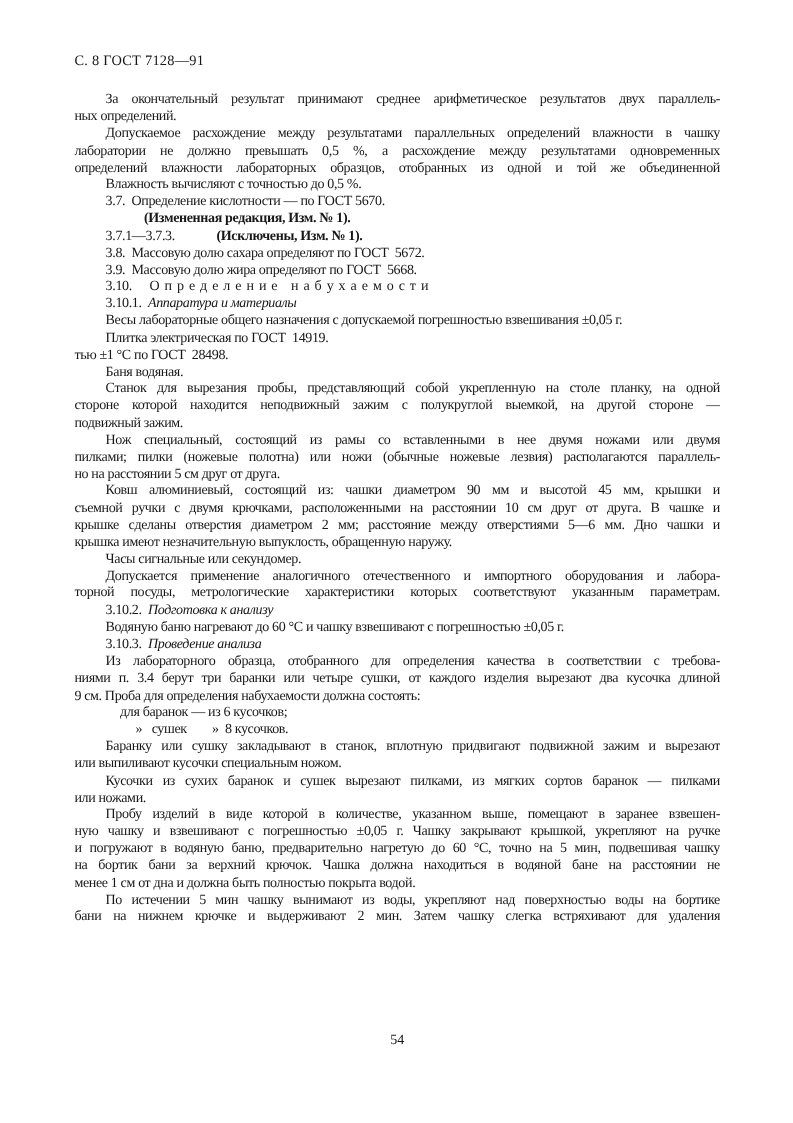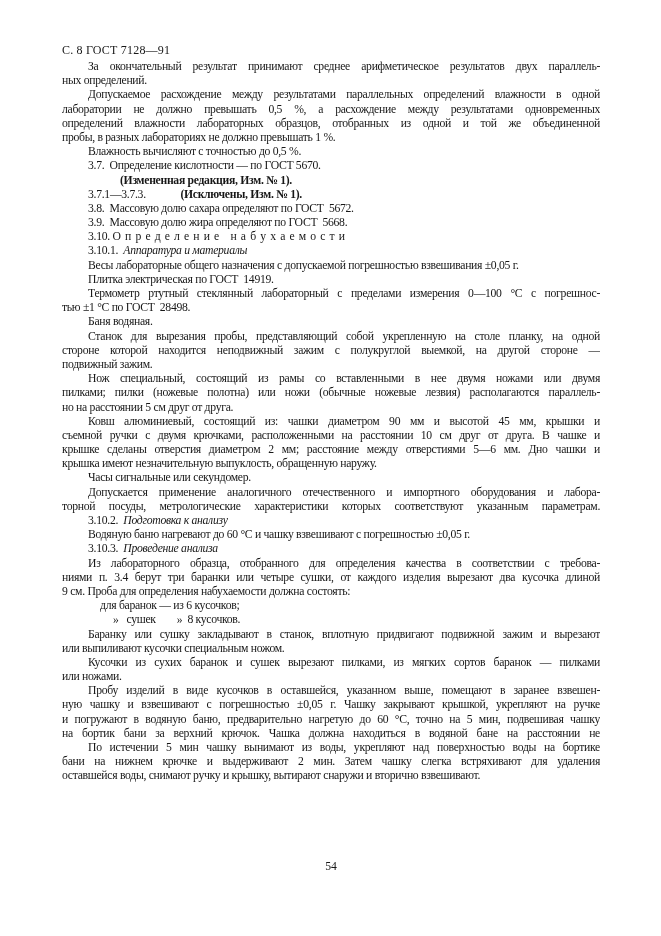--- a/index.html
+++ b/index.html
@@ -18,21 +18,21 @@
     left: 62px;
     top: 43px;
     font-size: 12px;
     font-weight: normal;
     letter-spacing: 0.2px;
     white-space: pre;
   }
   .content {
     position: absolute;
     left: 62px;
-    top: 60px;
+    top: 76px;
     width: 538px;
   }
   .line {
     height: 14.2px;
     line-height: 14.2px;
     font-size: 11.7px;
     letter-spacing: -0.3px;
     overflow: hidden;
     white-space: pre;
     text-align: left;
@@ -41,54 +41,52 @@
     white-space: normal;
     text-align: justify;
     text-align-last: justify;
     word-spacing: -0.8px;
   }
   .ind1 { padding-left: 26px; }
   .ind2 { padding-left: 38px; }
   .ind3 { padding-left: 51px; }
   .b  { font-weight: bold; padding-left: 32px; }
   .i  { font-style: italic; }
-  .sp { letter-spacing: 0.6px; }
+  .sp { letter-spacing: 0.6px; margin-left: 12px; }
   .page-number {
     position: absolute;
     left: 62px;
     top: 860px;
     width: 538px;
     text-align: center;
     font-size: 11.7px;
   }
 </style>
 </head>
 <body>
 
 <div class="page">
   <div class="running-header">С. 8 ГОСТ 7128—91</div>
 
   <div class="content">
       <div class="line just ind1"><span>За окончательный результат принимают среднее арифметическое результатов двух параллель-</span></div>
       <div class="line"><span>ных определений.</span></div>
-      <div class="line just ind1"><span>Допускаемое расхождение между результатами параллельных определений влажности в одной</span></div>
+      <div class="line just ind1"><span>Допускаемое расхождение между результатами параллельных определений влажности в чашку</span></div>
       <div class="line just"><span>лаборатории не должно превышать 0,5 %, а расхождение между результатами одновременных</span></div>
       <div class="line just"><span>определений влажности лабораторных образцов, отобранных из одной и той же объединенной</span></div>
-      <div class="line"><span>пробы, в разных лабораториях не должно превышать 1 %.</span></div>
       <div class="line ind1"><span>Влажность вычисляют с точностью до 0,5 %.</span></div>
       <div class="line ind1"><span>3.7.  Определение кислотности — по ГОСТ 5670.</span></div>
       <div class="line ind1"><span class="b">(Измененная редакция, Изм. № 1).</span></div>
       <div class="line ind1"><span>3.7.1—3.7.3. </span><span class="b">(Исключены, Изм. № 1).</span></div>
       <div class="line ind1"><span>3.8.  Массовую долю сахара определяют по ГОСТ  5672.</span></div>
       <div class="line ind1"><span>3.9.  Массовую долю жира определяют по ГОСТ  5668.</span></div>
       <div class="line ind1"><span>3.10. </span><span class="sp">О п р е д е л е н и е   н а б у х а е м о с т и</span></div>
       <div class="line ind1"><span>3.10.1.  </span><span class="i">Аппаратура и материалы</span></div>
       <div class="line ind1"><span>Весы лабораторные общего назначения с допускаемой погрешностью взвешивания ±0,05 г.</span></div>
       <div class="line ind1"><span>Плитка электрическая по ГОСТ  14919.</span></div>
-      <div class="line just ind1"><span>Термометр ртутный стеклянный лабораторный с пределами измерения 0—100 °С с погрешнос-</span></div>
       <div class="line"><span>тью ±1 °С по ГОСТ  28498.</span></div>
       <div class="line ind1"><span>Баня водяная.</span></div>
       <div class="line just ind1"><span>Станок для вырезания пробы, представляющий собой укрепленную на столе планку, на одной</span></div>
       <div class="line just"><span>стороне которой находится неподвижный зажим с полукруглой выемкой, на другой стороне —</span></div>
       <div class="line"><span>подвижный зажим.</span></div>
       <div class="line just ind1"><span>Нож специальный, состоящий из рамы со вставленными в нее двумя ножами или двумя</span></div>
       <div class="line just"><span>пилками; пилки (ножевые полотна) или ножи (обычные ножевые лезвия) располагаются параллель-</span></div>
       <div class="line"><span>но на расстоянии 5 см друг от друга.</span></div>
       <div class="line just ind1"><span>Ковш алюминиевый, состоящий из: чашки диаметром 90 мм и высотой 45 мм, крышки и</span></div>
       <div class="line just"><span>съемной ручки с двумя крючками, расположенными на расстоянии 10 см друг от друга. В чашке и</span></div>
@@ -102,23 +100,23 @@
       <div class="line ind1"><span>3.10.3.  </span><span class="i">Проведение анализа</span></div>
       <div class="line just ind1"><span>Из лабораторного образца, отобранного для определения качества в соответствии с требова-</span></div>
       <div class="line just"><span>ниями п. 3.4 берут три баранки или четыре сушки, от каждого изделия вырезают два кусочка длиной</span></div>
       <div class="line"><span>9 см. Проба для определения набухаемости должна состоять:</span></div>
       <div class="line ind2"><span>для баранок — из 6 кусочков;</span></div>
       <div class="line ind3"><span>»   сушек        »  8 кусочков.</span></div>
       <div class="line just ind1"><span>Баранку или сушку закладывают в станок, вплотную придвигают подвижной зажим и вырезают</span></div>
       <div class="line"><span>или выпиливают кусочки специальным ножом.</span></div>
       <div class="line just ind1"><span>Кусочки из сухих баранок и сушек вырезают пилками, из мягких сортов баранок — пилками</span></div>
       <div class="line"><span>или ножами.</span></div>
-      <div class="line just ind1"><span>Пробу изделий в виде кусочков в оставшейся, указанном выше, помещают в заранее взвешен-</span></div>
+      <div class="line just ind1"><span>Пробу изделий в виде которой в количестве, указанном выше, помещают в заранее взвешен-</span></div>
       <div class="line just"><span>ную чашку и взвешивают с погрешностью ±0,05 г. Чашку закрывают крышкой, укрепляют на ручке</span></div>
       <div class="line just"><span>и погружают в водяную баню, предварительно нагретую до 60 °С, точно на 5 мин, подвешивая чашку</span></div>
       <div class="line just"><span>на бортик бани за верхний крючок. Чашка должна находиться в водяной бане на расстоянии не</span></div>
+      <div class="line"><span>менее 1 см от дна и должна быть полностью покрыта водой.</span></div>
       <div class="line just ind1"><span>По истечении 5 мин чашку вынимают из воды, укрепляют над поверхностью воды на бортике</span></div>
       <div class="line just"><span>бани на нижнем крючке и выдерживают 2 мин. Затем чашку слегка встряхивают для удаления</span></div>
-      <div class="line"><span>оставшейся воды, снимают ручку и крышку, вытирают снаружи и вторично взвешивают.</span></div>
     </div>
 
   <div class="page-number">54</div>
 </div>
 
 </body></html>

